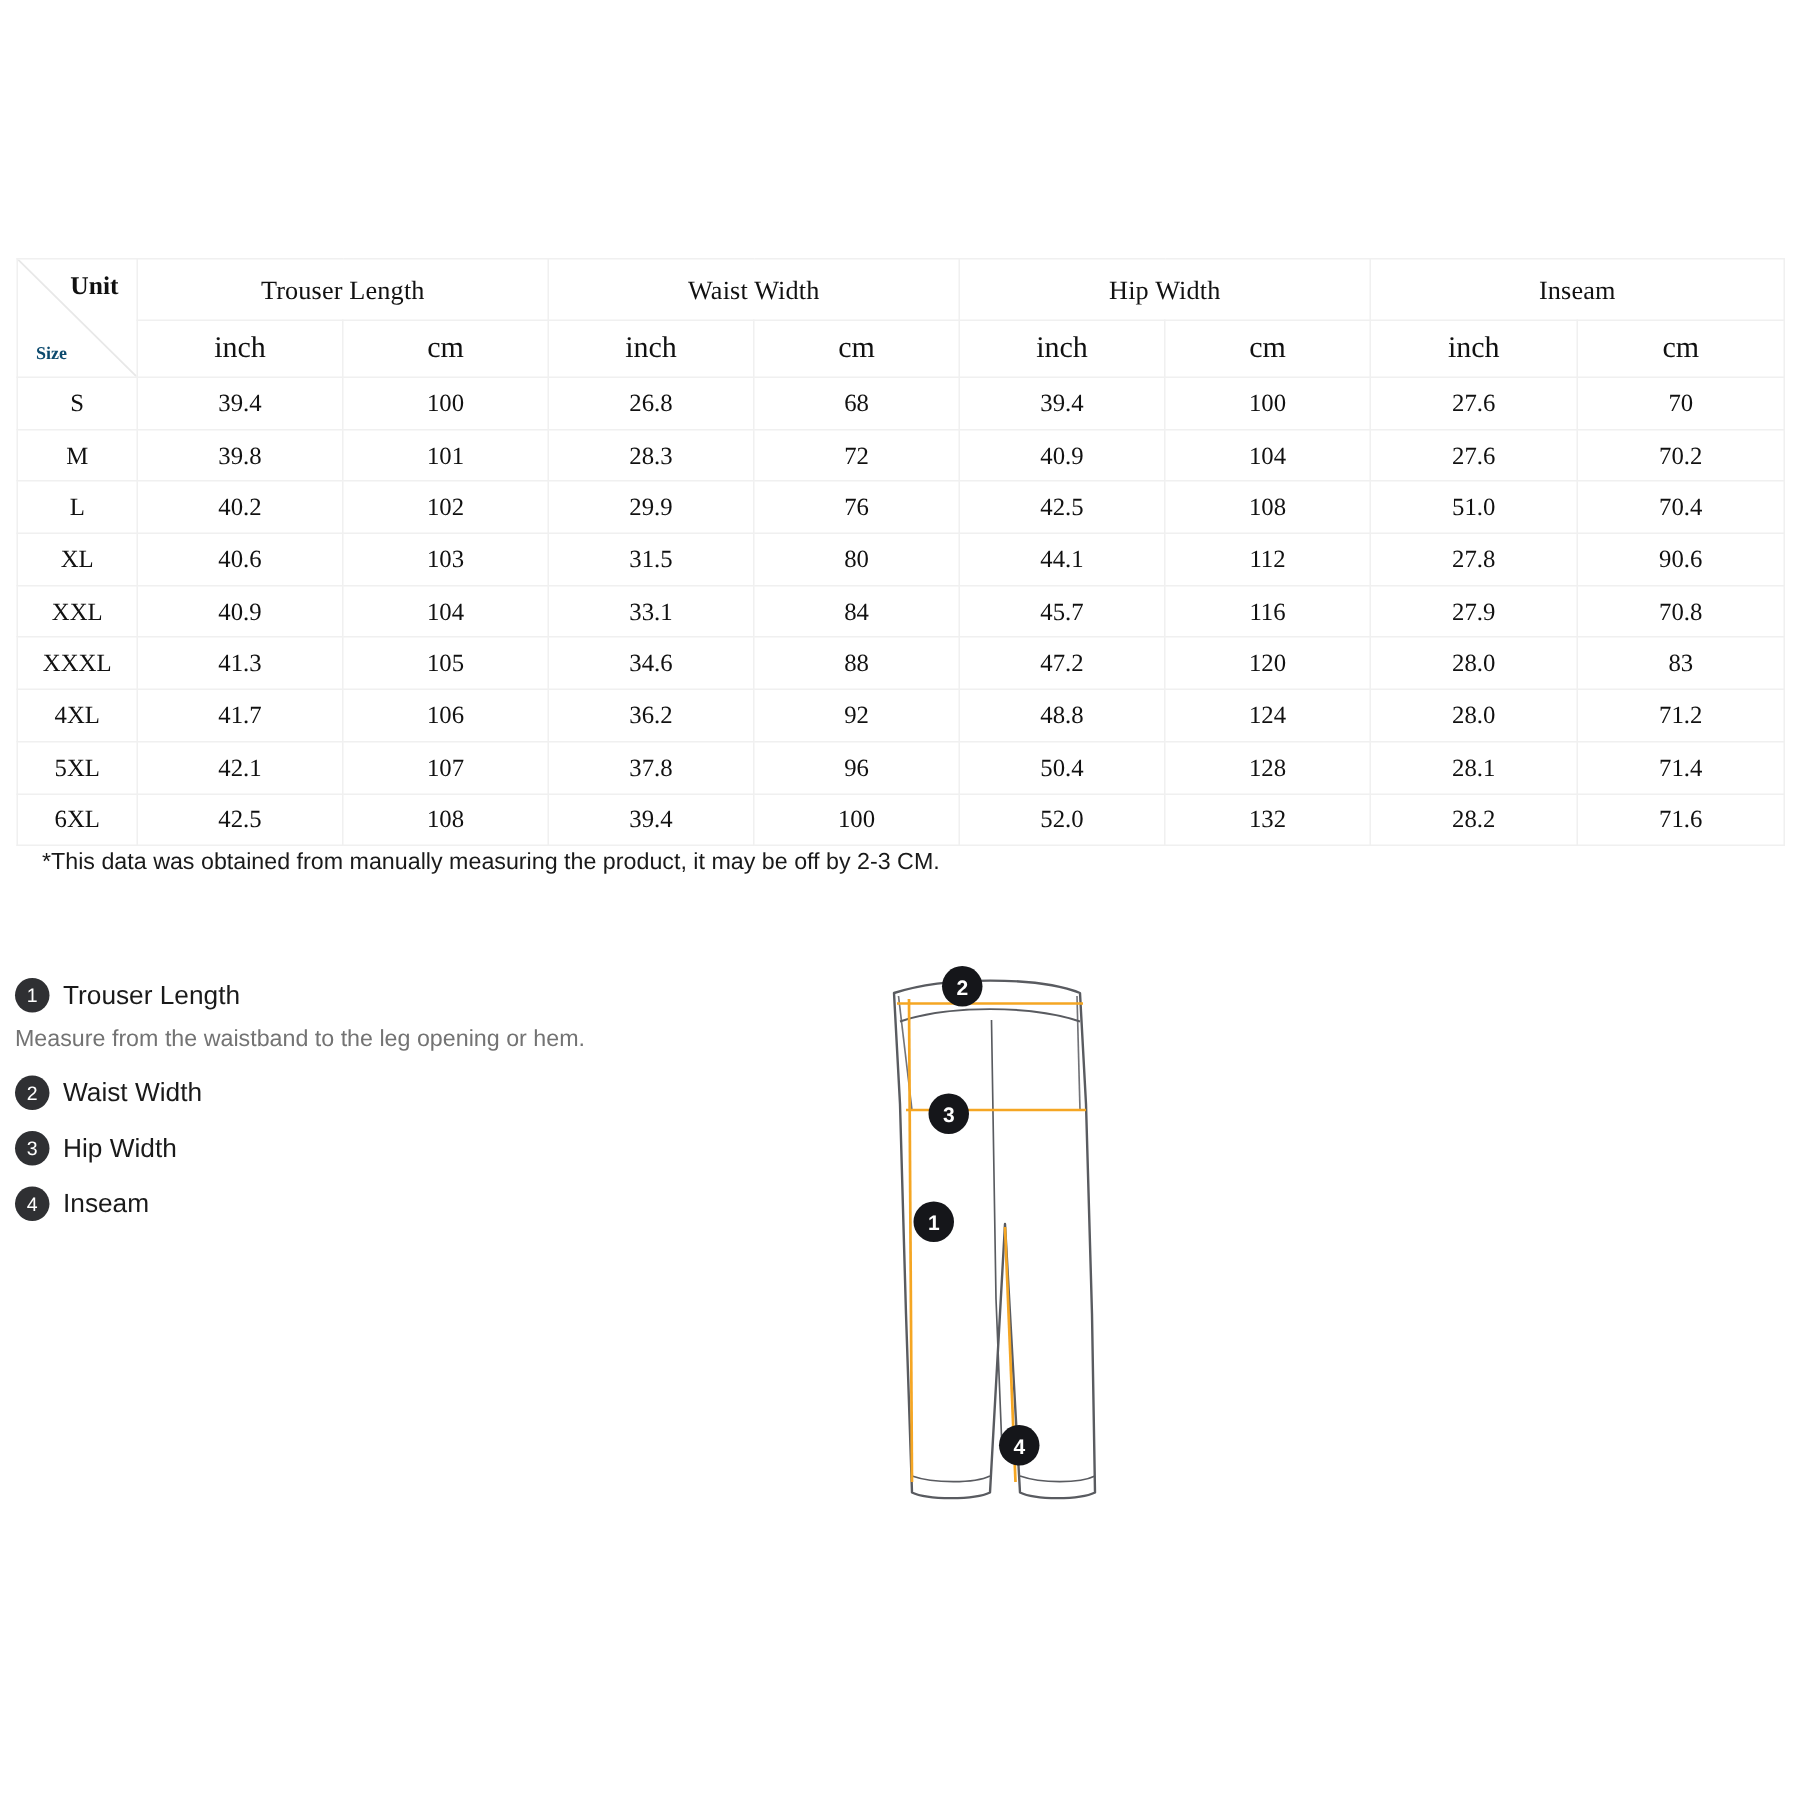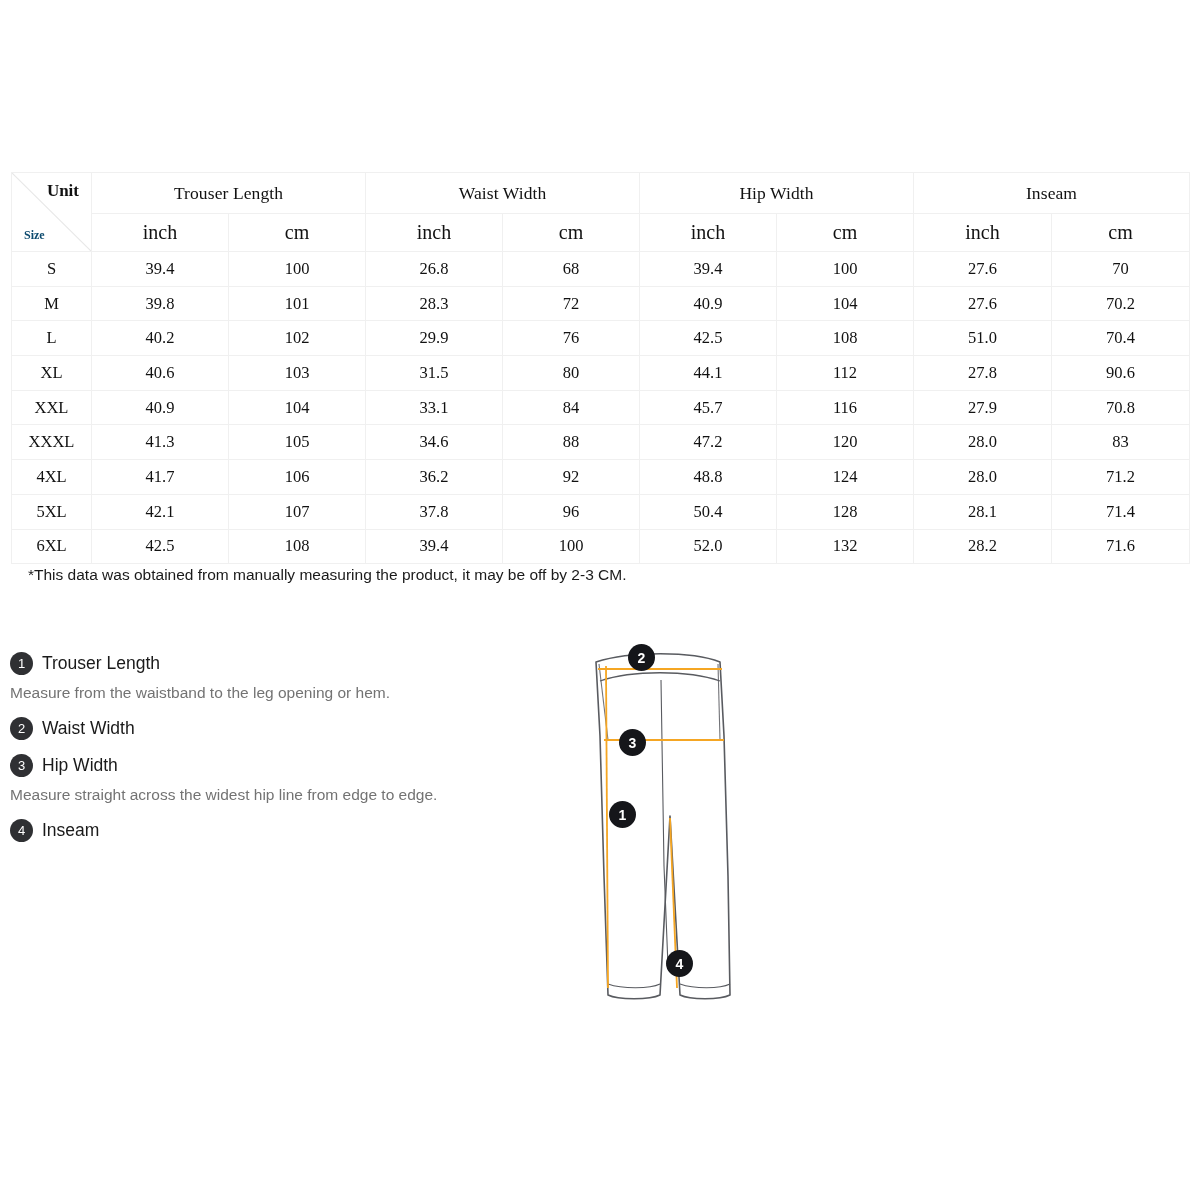--- a/index.html
+++ b/index.html
@@ -311,21 +311,20 @@
         <div class="step-head">
           <span class="badge">2</span>
           <span class="step-title">Waist Width</span>
         </div>
       </div>
       <div class="step">
         <div class="step-head">
           <span class="badge">3</span>
           <span class="step-title">Hip Width</span>
         </div>
-        <div class="step-desc">Measure straight across the widest hip line from edge to edge.</div>
       </div>
       <div class="step">
         <div class="step-head">
           <span class="badge">4</span>
           <span class="step-title">Inseam</span>
         </div>
       </div>
     </div>
 
   <div class="diagram">

